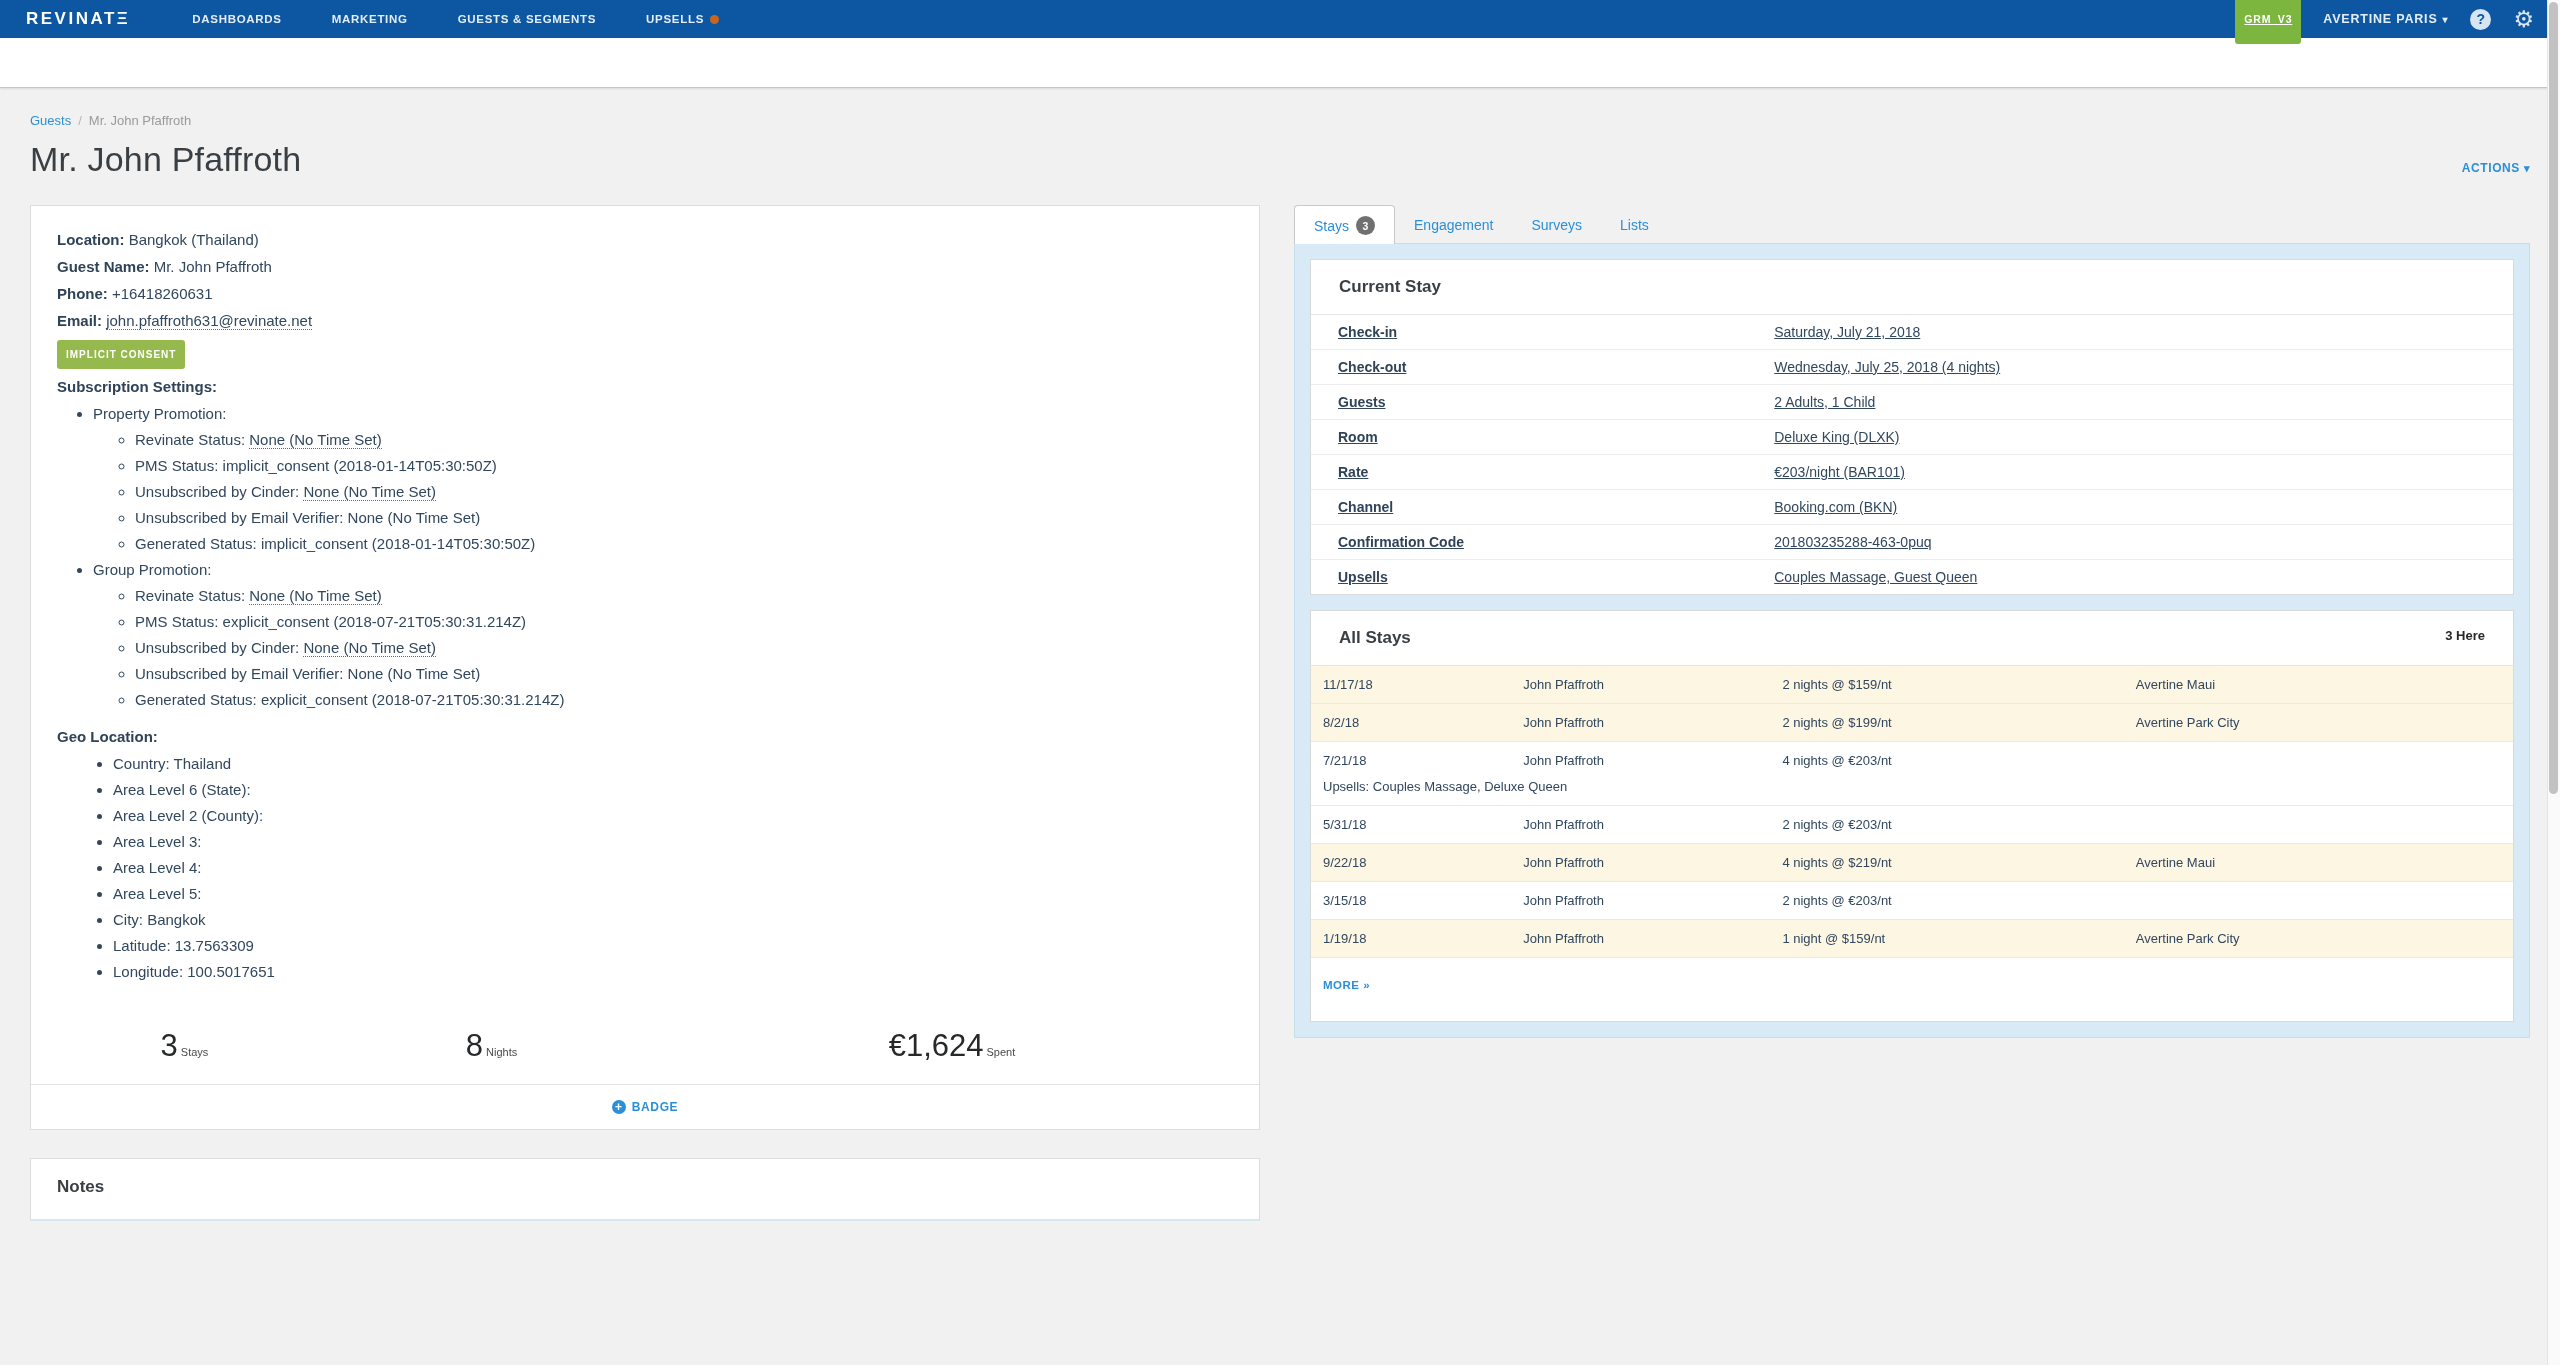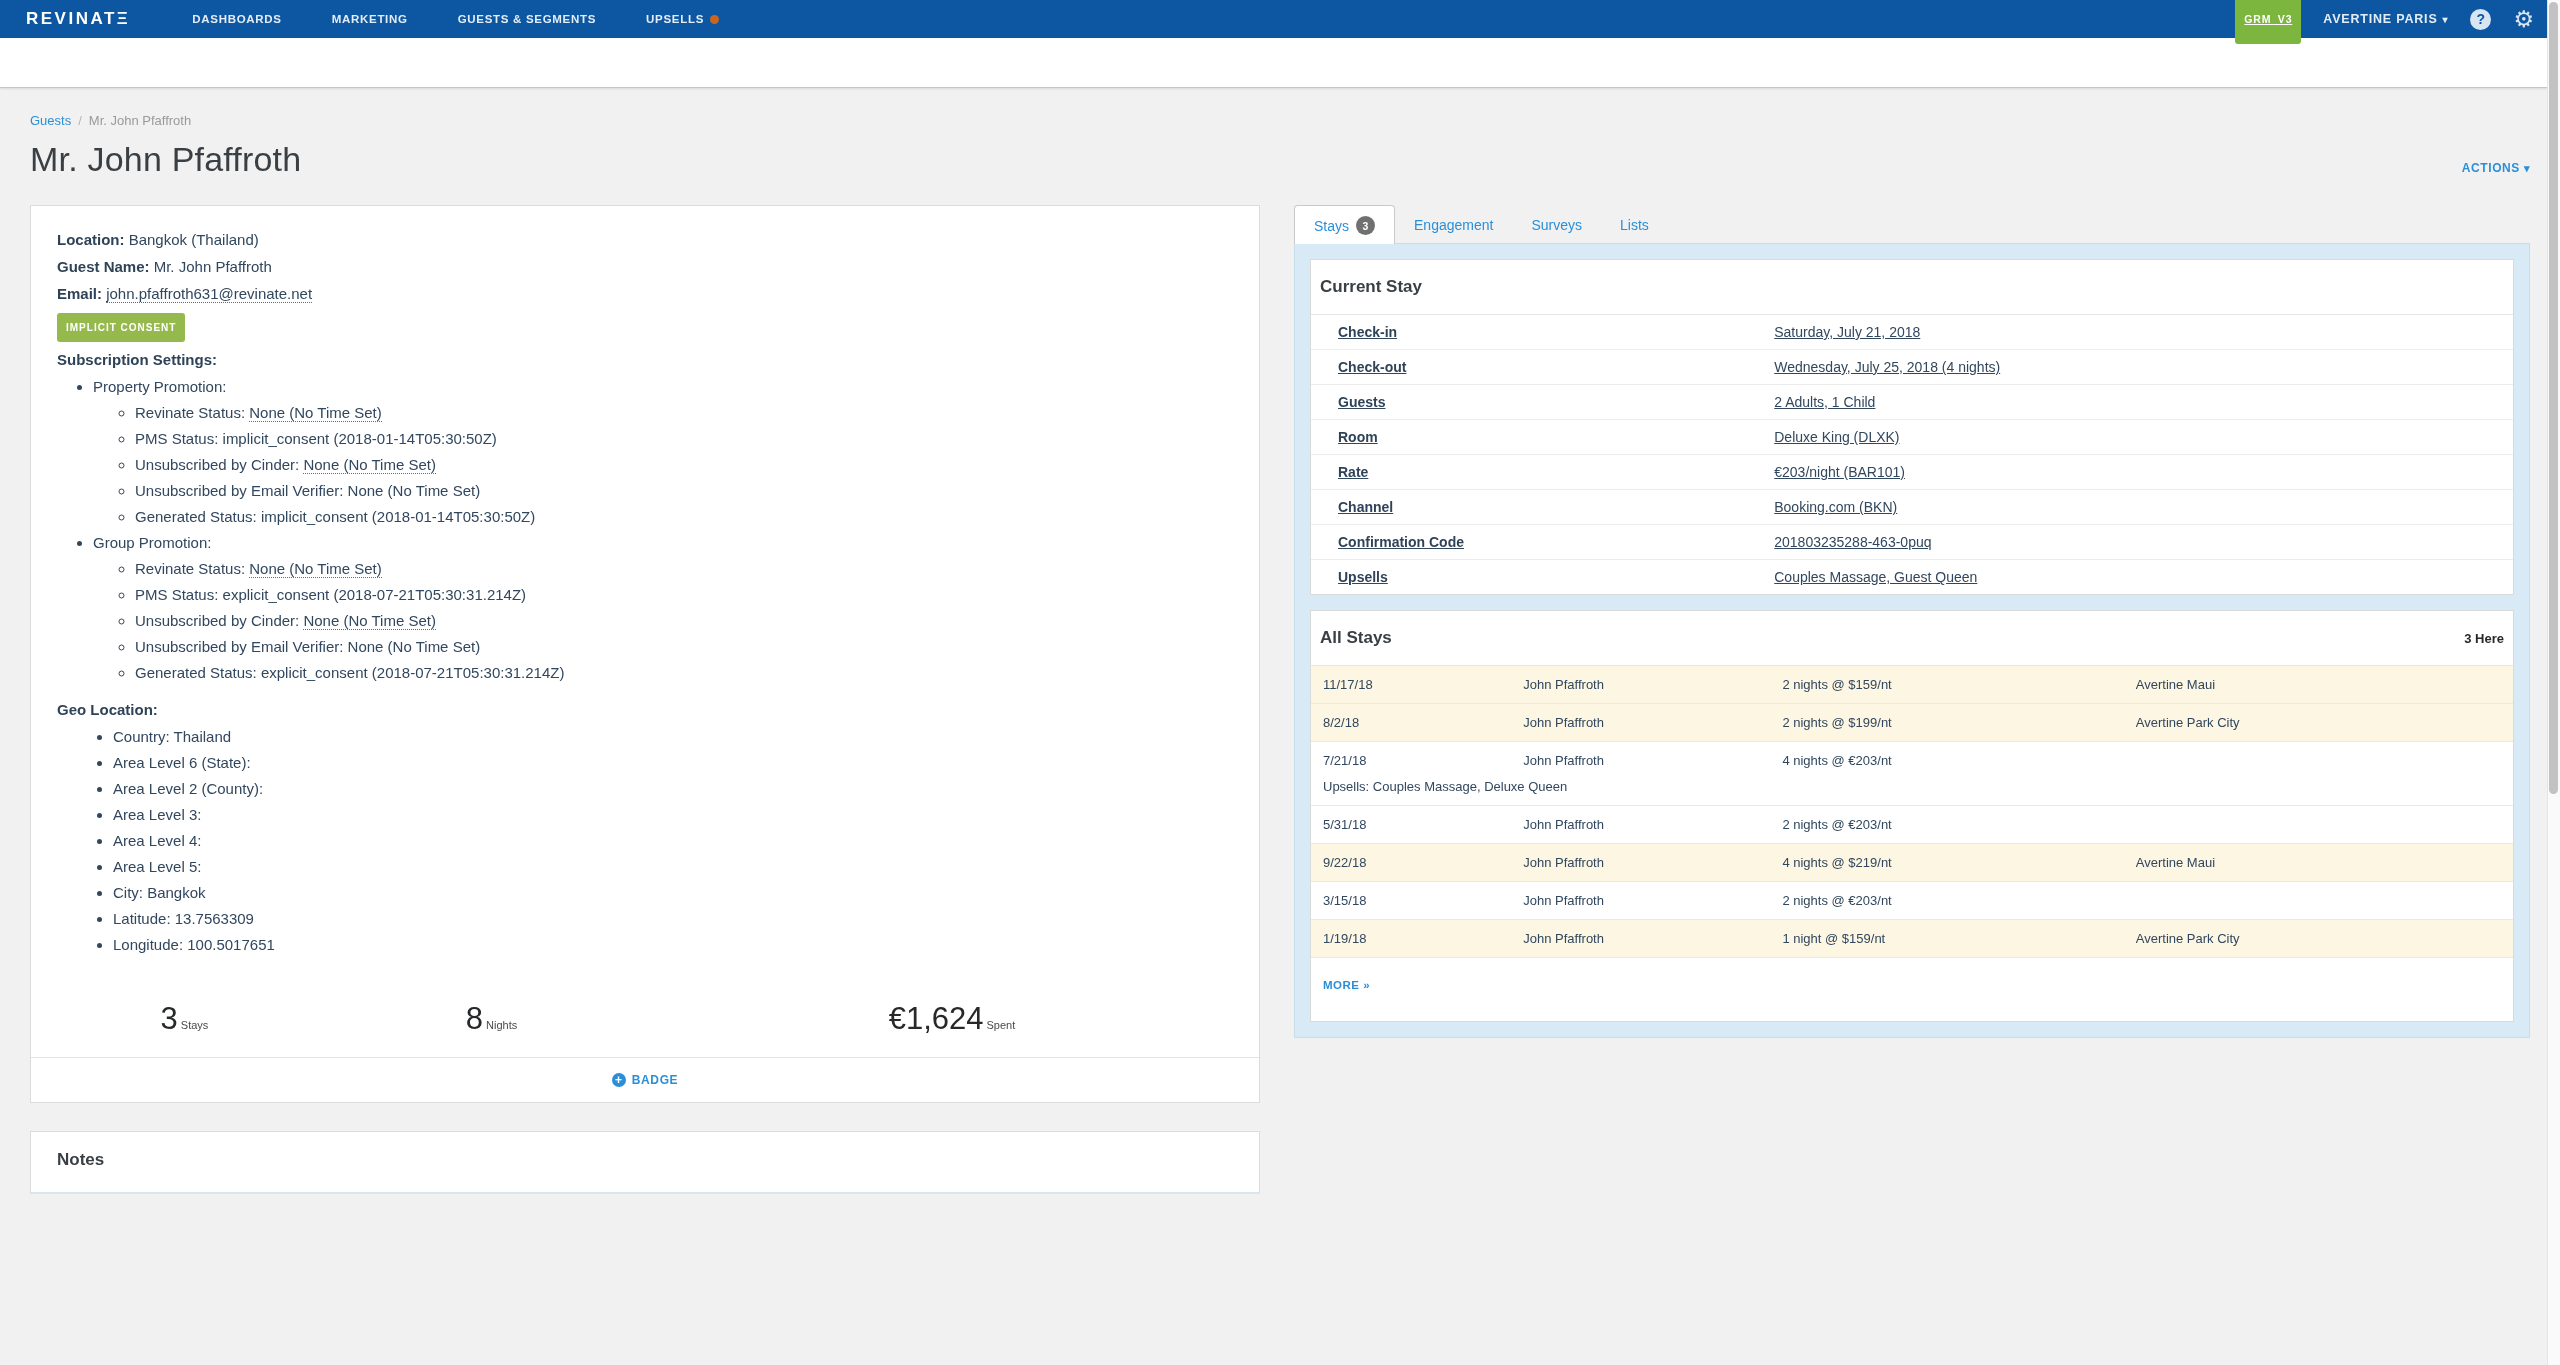--- a/index.html
+++ b/index.html
@@ -102,22 +102,22 @@
   }
   .tab-badge {
     background: #707070; color: #fff; font-size: 10.5px; font-weight: bold;
     min-width: 19px; height: 19px; border-radius: 10px;
     display: inline-flex; align-items: center; justify-content: center; padding: 0 5px;
   }
   .panel { background: #d8eaf6; border: 1px solid #c9dcea; padding: 15px; position: relative; z-index: 1; }
   .stay-card { background: #fff; border: 1px solid #dadada; }
   .stay-card + .stay-card { margin-top: 15px; }
   .stay-card-header {
-    display: flex; justify-content: space-between; align-items: center;
-    padding: 17px 9px; border-bottom: 1px solid #e6e6e6;
+    display: flex; justify-content: space-between; align-items: flex-start;
+    padding: 17px 28px; border-bottom: 1px solid #e6e6e6;
   }
   .stay-card-title { font-size: 17px; font-weight: bold; color: #3a3f44; }
   .stay-count { font-size: 13px; font-weight: bold; color: #26282a; }
   .kv-row { display: flex; padding: 9px 27px; border-bottom: 1px solid #ececec; font-size: 14px; text-decoration: underline; }
   .kv-row:last-child { border-bottom: none; }
   .kv-label { width: 38%; font-weight: bold; color: #2f4358; }
   .kv-value { flex: 1; color: #31475e; }
   
   .stay-row-block { border-bottom: 1px solid #e9e9e9; font-size: 13px; color: #31475e; }
   .stay-row-block.highlight { background: #fdf6e3; }
@@ -181,20 +181,21 @@
   </div>
 
   <div class="columns">
 
     <div class="left-col">
       <div class="card">
         <div class="guest-details">
           <div id="guest-fields">
               <div class="g-line"><span class="g-label">Location:</span> <span>Bangkok (Thailand)</span></div>
               <div class="g-line"><span class="g-label">Guest Name:</span> <span>Mr. John Pfaffroth</span></div>
+              <div class="g-line"><span class="g-label">Phone:</span> <span>+16418260631</span></div>
               <div class="g-line"><span class="g-label">Email:</span> <span class="dotted">john.pfaffroth631@revinate.net</span></div>
             </div>
           <div class="consent-badge">IMPLICIT CONSENT</div>
           <div class="g-line g-label">Subscription Settings:</div>
           <ul class="sub-list" id="subscription-list">
               <li><span>Property Promotion:</span><ul class="sub-inner">
                   <li><span>Revinate Status: </span><span class="dotted">None (No Time Set)</span></li>
                   <li><span>PMS Status: </span><span>implicit_consent (2018-01-14T05:30:50Z)</span></li>
                   <li><span>Unsubscribed by Cinder: </span><span class="dotted">None (No Time Set)</span></li>
                   <li><span>Unsubscribed by Email Verifier: </span><span>None (No Time Set)</span></li>

